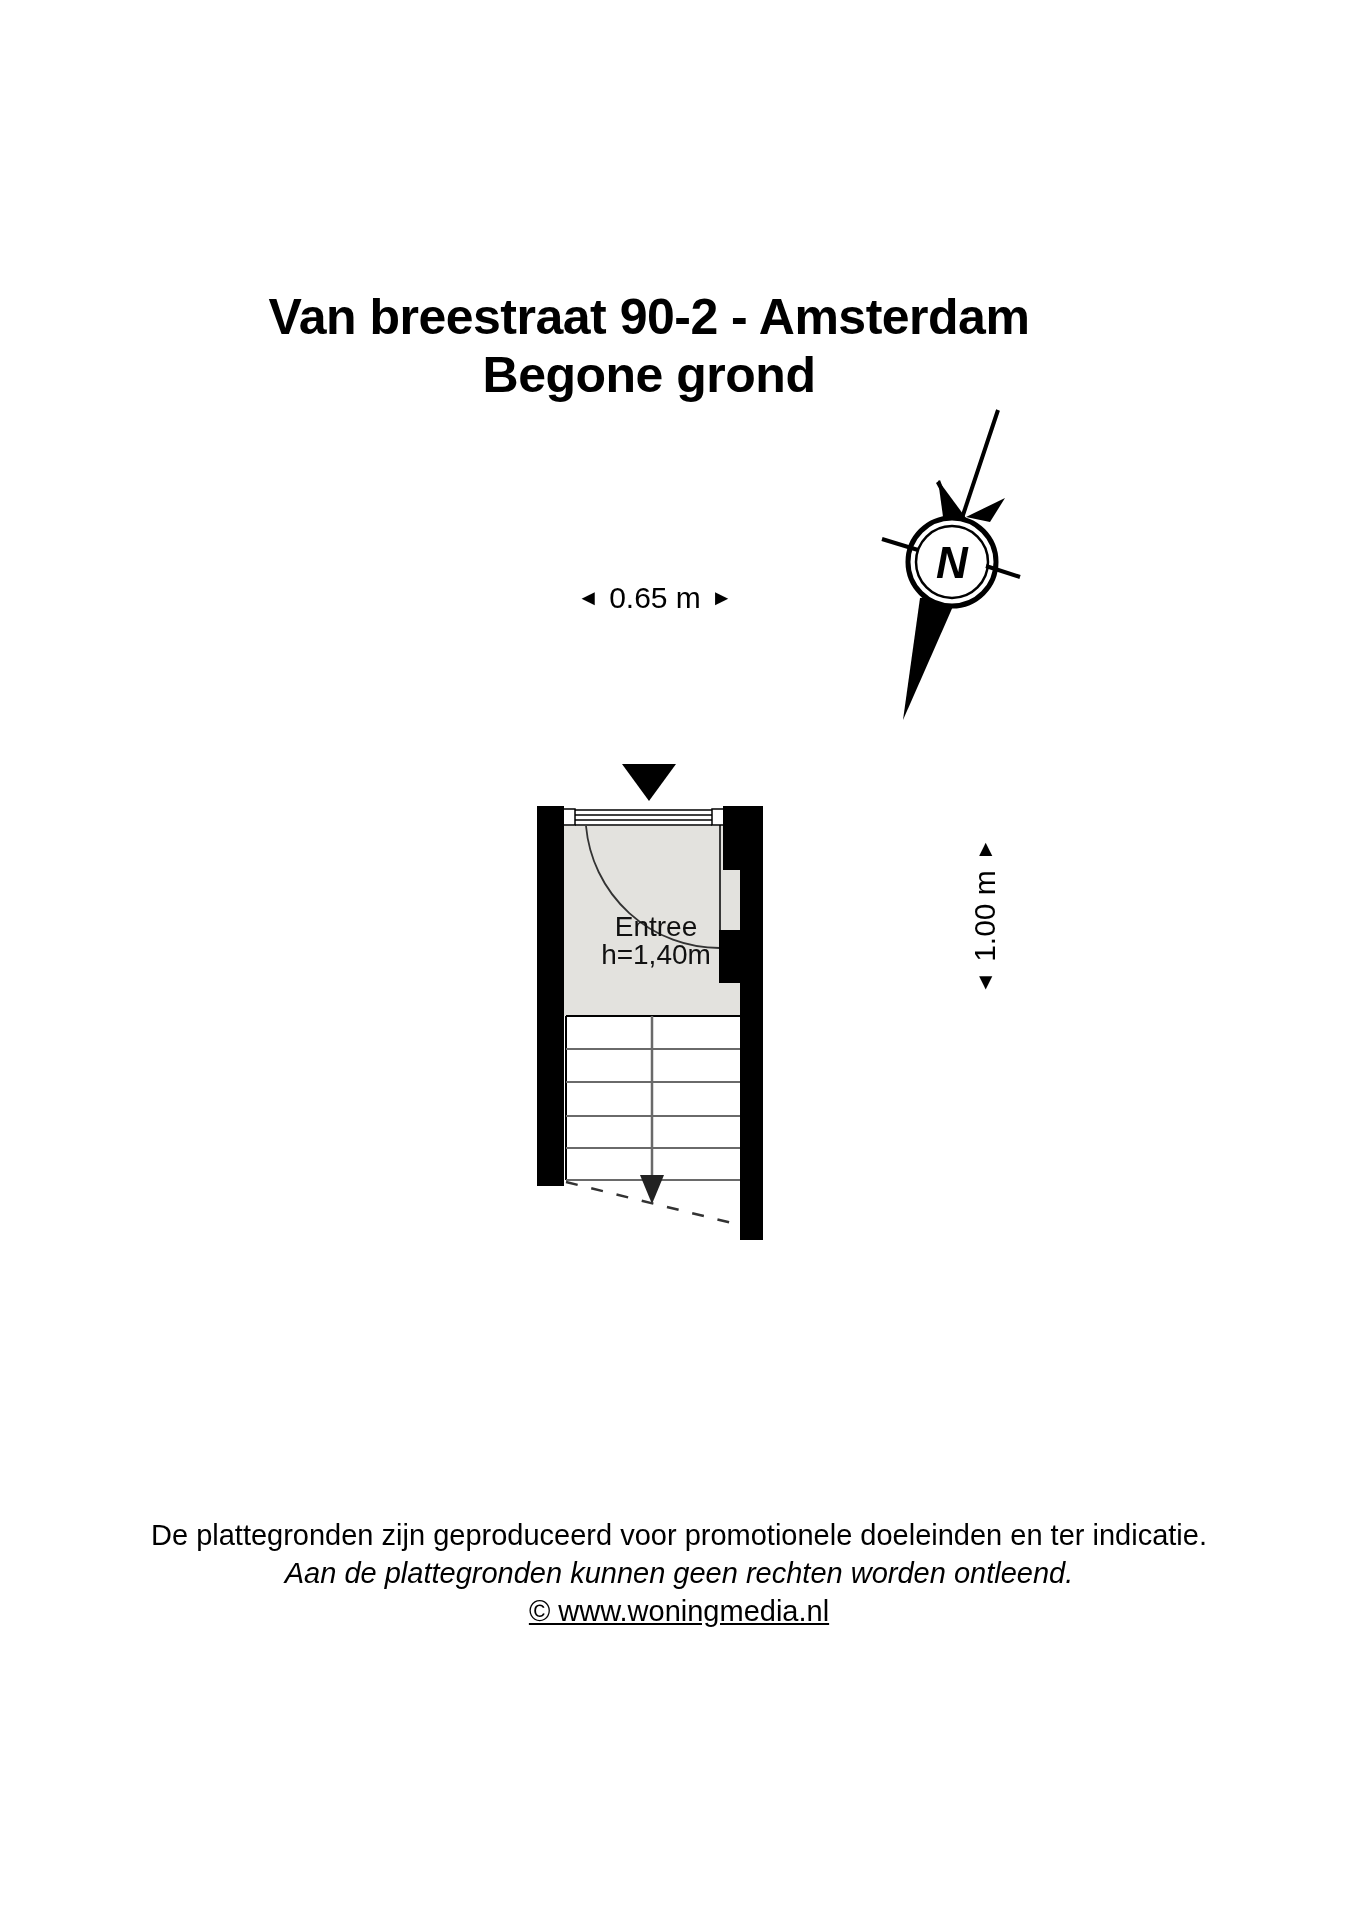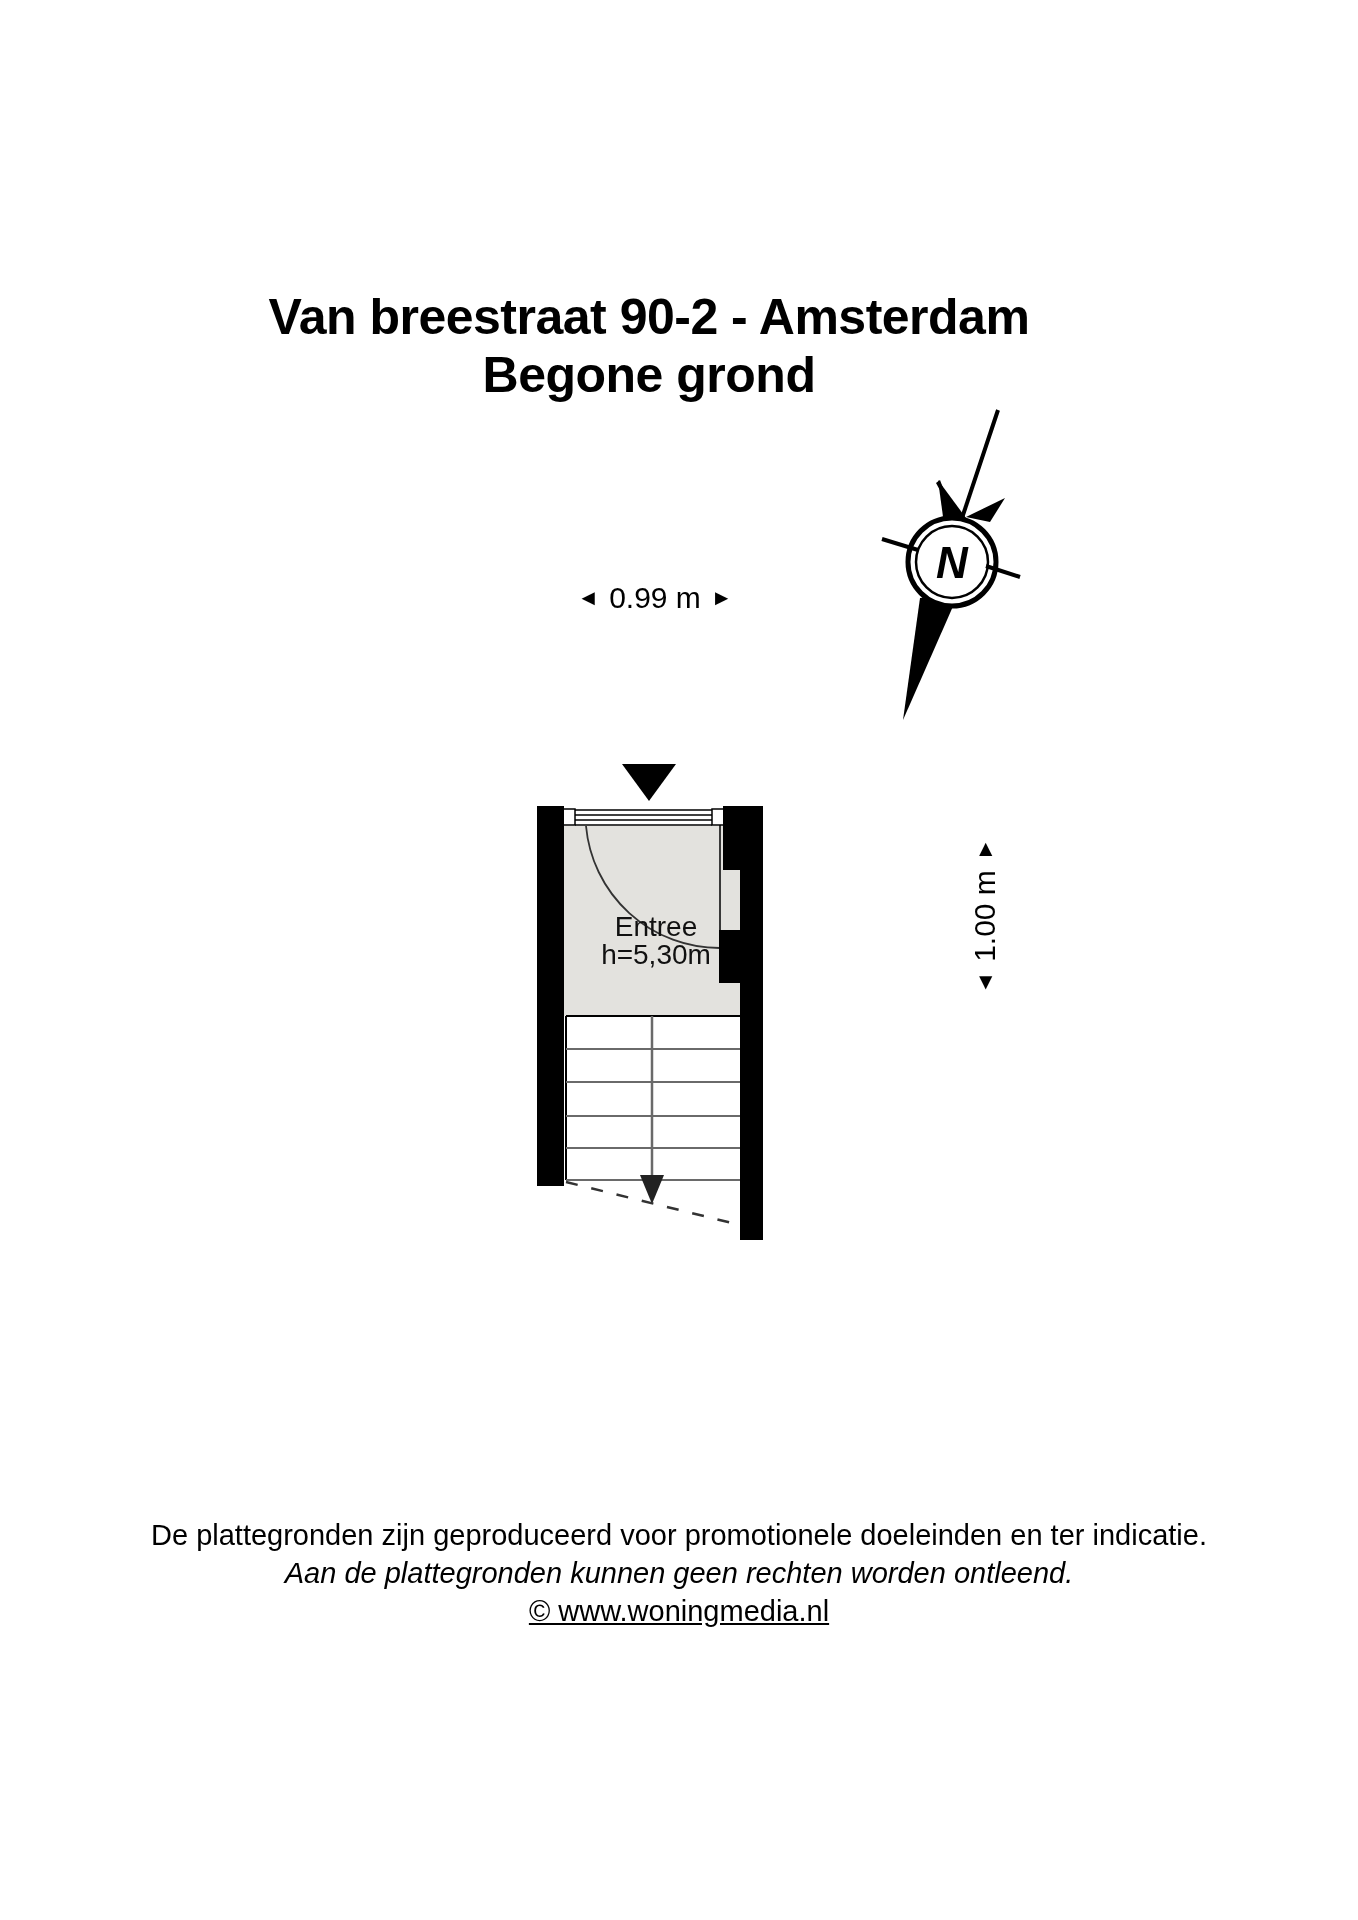--- a/index.html
+++ b/index.html
@@ -66,25 +66,25 @@
     <line x1="566" y1="1116" x2="740" y2="1116" stroke="#6a6a6a" stroke-width="2"></line>
     <line x1="566" y1="1148" x2="740" y2="1148" stroke="#6a6a6a" stroke-width="2"></line>
     <line x1="566" y1="1180" x2="740" y2="1180" stroke="#6a6a6a" stroke-width="2"></line>
     <line x1="652" y1="1016" x2="652" y2="1178" stroke="#6a6a6a" stroke-width="2.5"></line>
     <polygon points="640,1175 664,1175 652,1204" fill="#222"></polygon>
     <line x1="566" y1="1182" x2="740" y2="1225" stroke="#333" stroke-width="2.5" stroke-dasharray="12,14"></line>
   </g>
 </svg>
 
 <div class="room-label room-name">Entree</div>
-<div class="room-label room-height">h=5,30m</div>
+<div class="room-label room-height">h=1,40m</div>
 
 <div class="dim-h">
   <span class="arrow-l">◄</span>
-  <span>0.99 m</span>
+  <span>0.65 m</span>
   <span class="arrow-r">►</span>
 </div>
 
 <div class="dim-v">
   <span class="arrow-l">◄</span>
   <span>1.00 m</span>
   <span class="arrow-r">►</span>
 </div>
 
 <div class="footer f1">De plattegronden zijn geproduceerd voor promotionele doeleinden en ter indicatie.</div>

